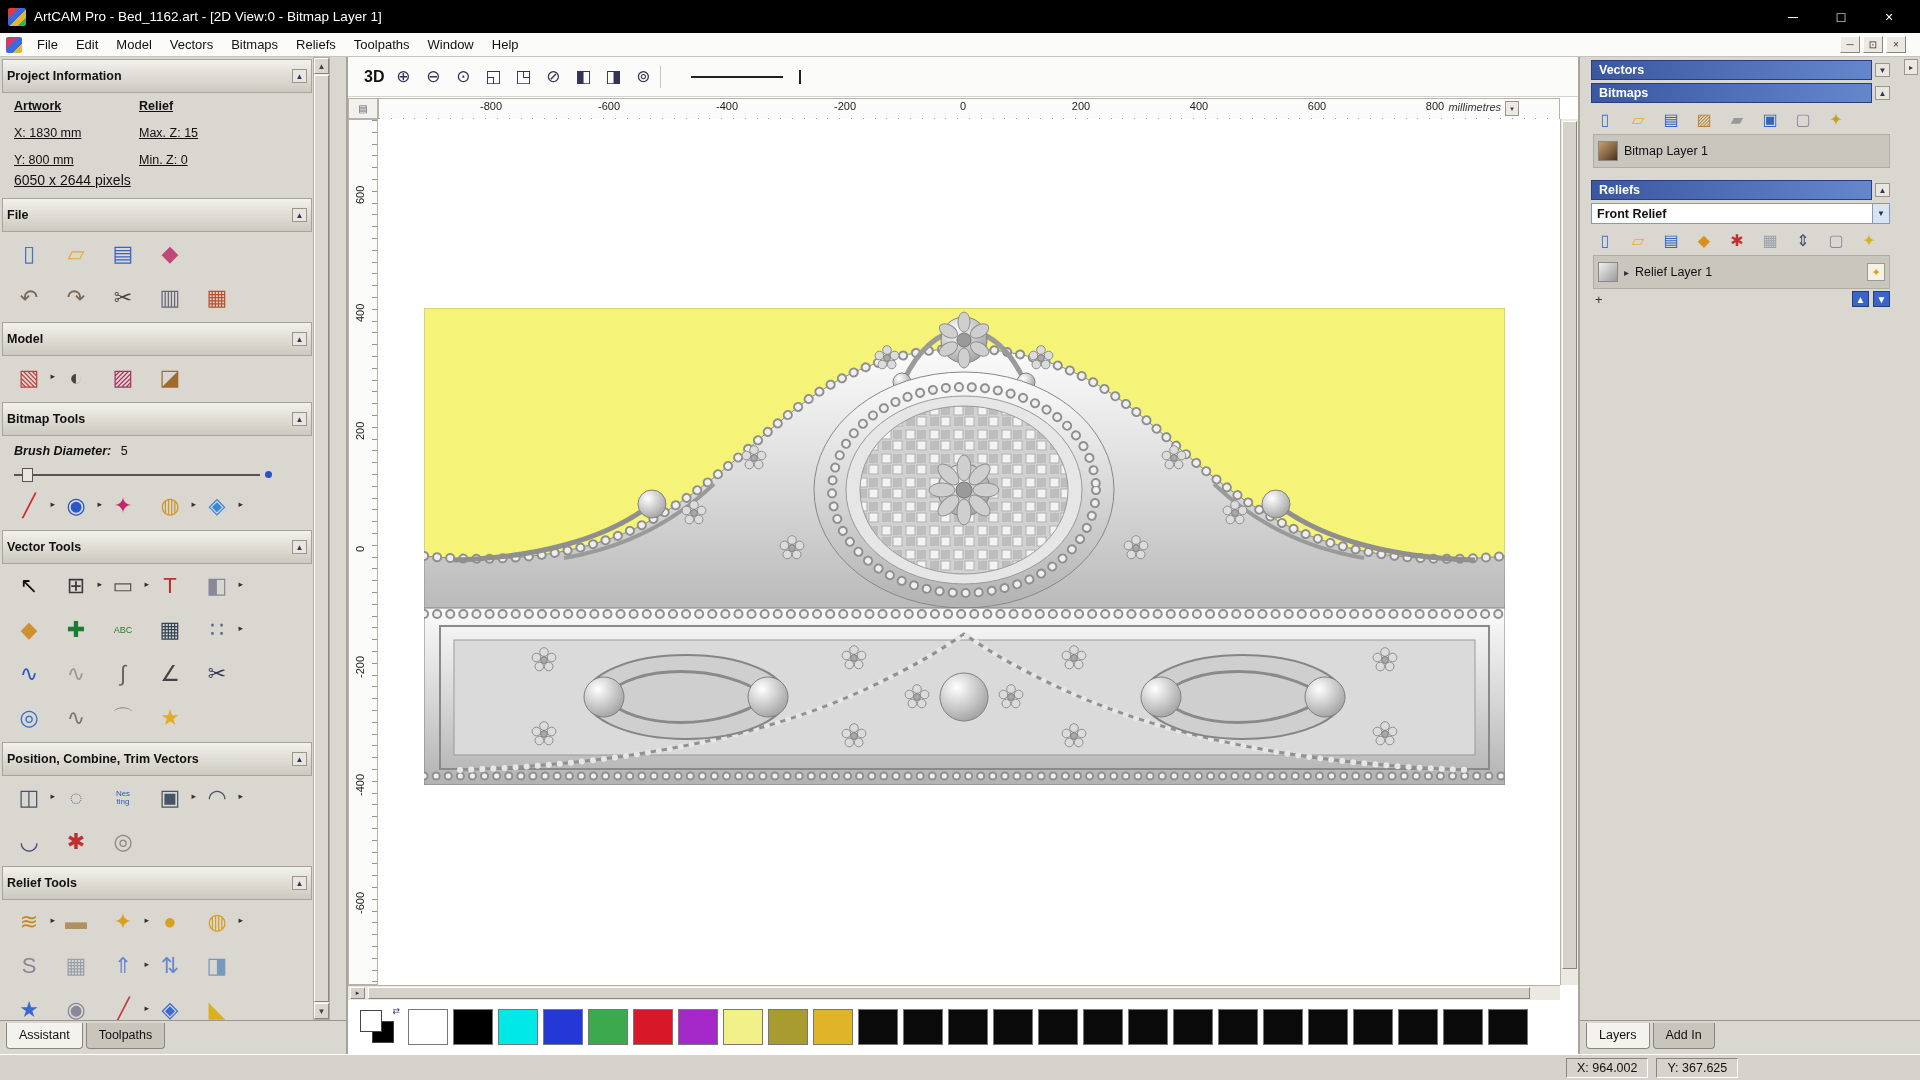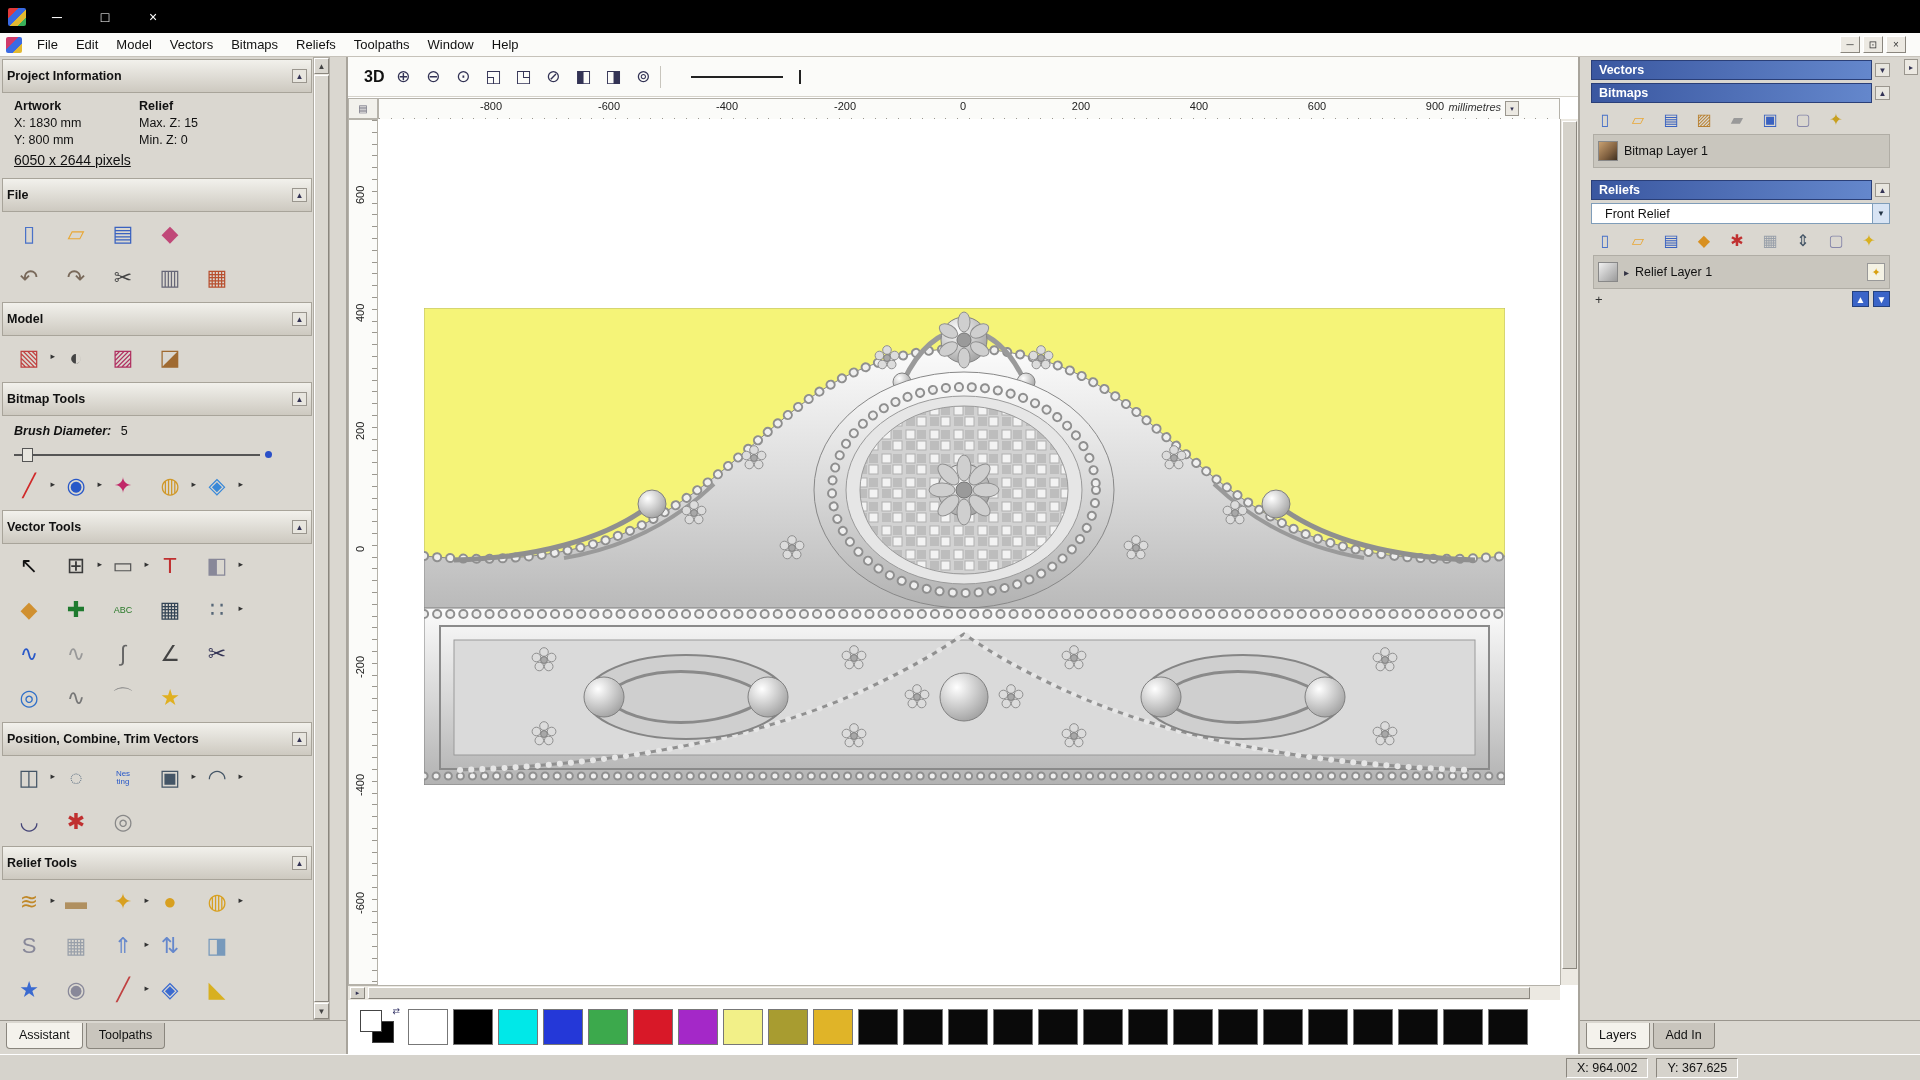--- a/index.html
+++ b/index.html
@@ -28,21 +28,21 @@
 
   
   #leftpanel { position:absolute; left:0; top:57px; width:348px; height:997px; background:#dad7d0;
     border-right:2px solid #a8a49c; }
   .lp-content { position:absolute; left:0; top:0; width:314px; bottom:34px; overflow:hidden; }
   .sec-header { height:20px; margin:2px 2px 0 2px; display:flex; align-items:center;
     background:linear-gradient(#f2f1ec,#cdc9c0); border:1px solid #a8a49a; padding:16px 4px; }
   .sec-header .sec-title { flex:1; font-weight:bold; font-size:12.5px; }
   .tgl { width:15px; height:14px; font-size:8px; display:flex; align-items:center; justify-content:center;
     background:#e8e6df; border:1px solid #9a968e; color:#335; }
-  .info-grid { display:grid; grid-template-columns:125px 1fr; padding:6px 14px 2px 14px; font-size:12.5px; row-gap:3px; }
+  .info-grid { display:grid; grid-template-columns:125px 1fr; padding:6px 14px 2px 14px; font-size:12.5px; row-gap:13px;text-decoration:underline; }
   .info-grid .hdr { font-weight:bold; }
   .info-wide { padding:3px 14px 8px 14px; font-size:14px;text-decoration:underline; }
   .tool-row { display:flex; align-items:center; gap:13px; padding:5px 12px; }
   .tool-icon { width:34px; height:34px; display:flex; align-items:center; justify-content:center; position:relative; cursor:default; }
   .tool-icon span { font-size:22px; line-height:1; white-space:pre-line; text-align:center; }
   .tool-icon .fly { position:absolute; right:-9px; top:11px; font-size:9px; color:#333; }
   .brush-row { padding:8px 14px 0 14px; font-size:12.5px; }
   .brush-row .lbl { font-weight:bold; font-style:italic; }
   .slider { position:relative; margin:10px 14px 2px 14px; height:14px; }
   .slider .track { position:absolute; left:0; right:40px; top:6px; height:2px; background:#555; }
@@ -127,21 +127,21 @@
   .rp-toolbar .tool-icon { width:24px; height:24px; }
   .rp-toolbar .tool-icon span { font-size:16px; }
   .layer-row { display:flex; align-items:center; gap:6px; margin:0 30px 2px 13px; height:20px;
     background:#c9c6be; border:1px solid #b0ada5; padding:16px 4px; font-size:12.5px; }
   .layer-thumb { width:20px; height:20px; border:1px solid #888;
     background:linear-gradient(135deg,#c8a070,#806040 60%,#403020); }
   .layer-thumb.relief { background:linear-gradient(135deg,#f0f0f0,#9a9a9a); }
   .bulb { margin-left:auto; width:18px; height:18px; background:#f4f2e4; border:1px solid #999;
     display:flex; align-items:center; justify-content:center; font-size:11px; color:#d8a010; }
   .combo { flex:1; height:21px; background:#fff; border:1px solid #7f9db9; display:flex; align-items:center; }
-  .combo .val { flex:1; padding:0 13px; font-size:12.5px; }
+  .combo .val { flex:1; padding:0 5px; font-size:12.5px;font-weight:bold; }
   .combo .drop { width:17px; height:100%; background:#d8e4f4; border-left:1px solid #7f9db9;
     font-size:8px; display:flex; align-items:center; justify-content:center; color:#234; }
   .plus-row { display:flex; align-items:center; margin:2px 30px 0 15px; justify-content:space-between; }
   .plus-btn { font-size:13px; color:#333; }
   .updown { display:flex; gap:4px; }
   .ud-btn { width:17px; height:16px; background:#3a64c8; color:#fff; font-size:10px;
     display:flex; align-items:center; justify-content:center; border:1px solid #23407e; }
   .rp-tabs { position:absolute; left:0; bottom:0; width:100%; height:34px; border-top:1px solid #9a968e;
     display:flex; align-items:flex-start; padding:2px 6px; gap:3px; }
 
@@ -149,20 +149,21 @@
   #statusbar { position:absolute; left:0; top:1054px; width:1920px; height:26px; background:#d6d3cc;
     border-top:1px solid #fff; display:flex; align-items:center; font-size:12.5px; }
   .st-cell { border:1px solid; border-color:#8a867e #fff #fff #8a867e; padding:2px 10px; margin-right:8px; background:#d6d3cc; }
   .st-x { margin-left:1566px; }
 </style>
 </head>
 <body>
 
 <div id="titlebar">
   <div class="app-ico2"></div>
+  <span class="t-title">ArtCAM Pro - Bed_1162.art - [2D View:0 - Bitmap Layer 1]</span>
   <div class="winbtns">
     <div class="winbtn">─</div>
     <div class="winbtn">□</div>
     <div class="winbtn">×</div>
   </div>
 </div>
 
 <div id="menubar">
   <div class="doc-ico"></div>
   <div style="display:flex;">
@@ -534,21 +535,21 @@
   <div id="ruler-top">
     <div class="hr-nums">
         <span class="hr-num">-800</span>
         <span class="hr-num">-600</span>
         <span class="hr-num">-400</span>
         <span class="hr-num">-200</span>
         <span class="hr-num">0</span>
         <span class="hr-num">200</span>
         <span class="hr-num">400</span>
         <span class="hr-num">600</span>
-        <span class="hr-num">900</span>
+        <span class="hr-num">800</span>
       </div>
     <span class="ruler-units">millimetres</span>
     <span class="units-spin">▾</span>
   </div>
 
   <div id="ruler-left">
     <div class="vr-nums">
         <span class="vr-num">600</span>
         <span class="vr-num">400</span>
         <span class="vr-num">200</span>

